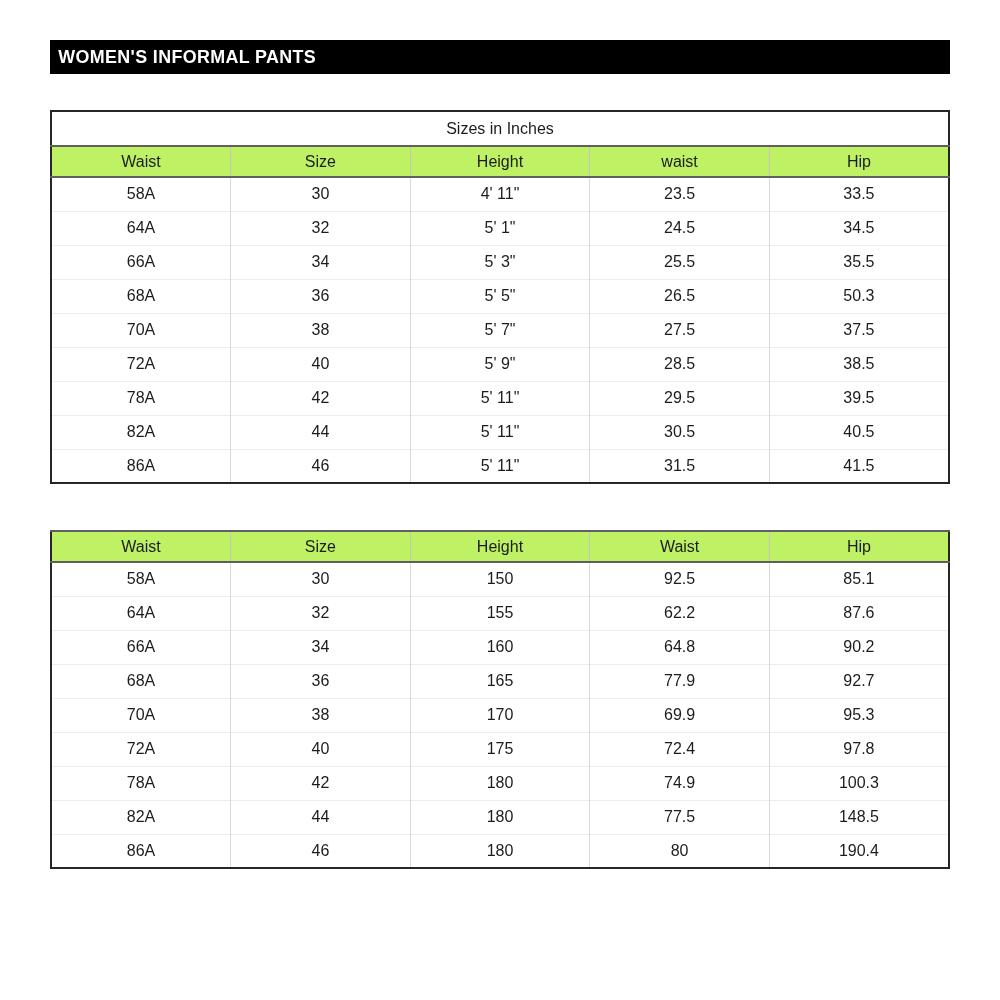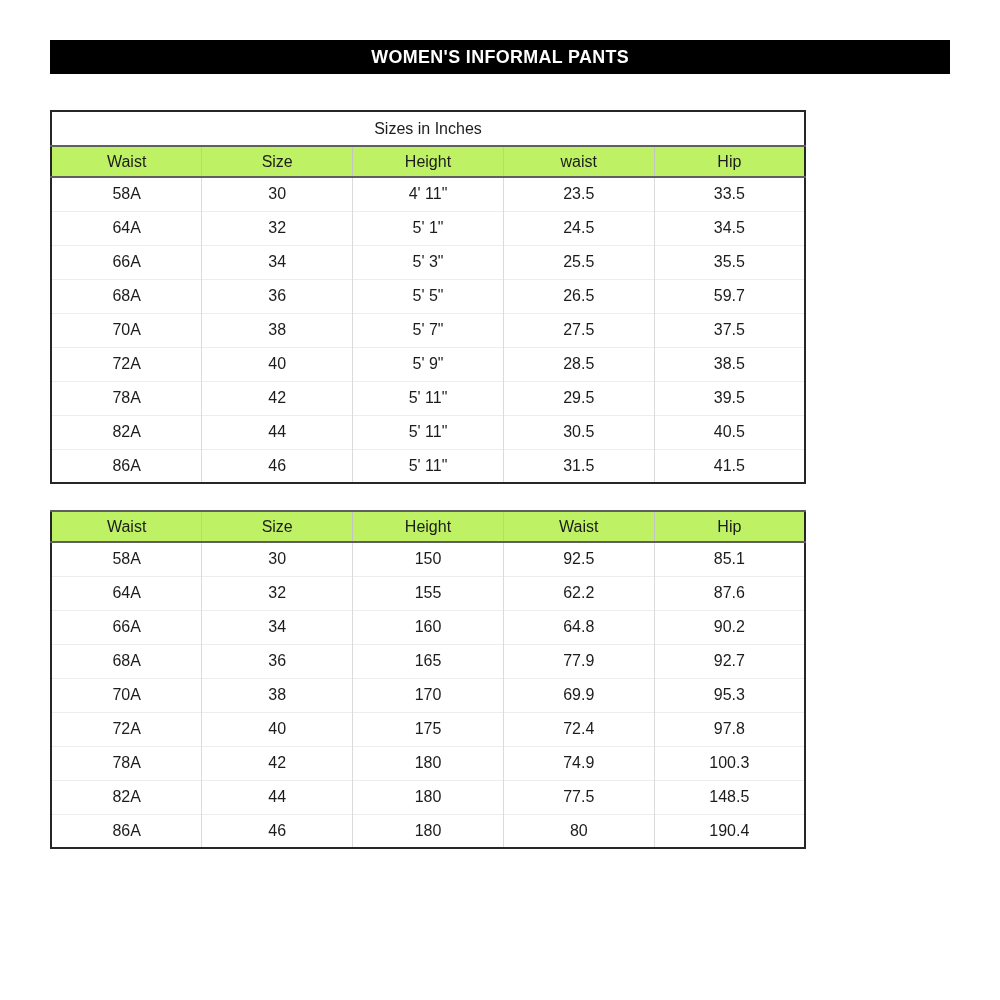--- a/index.html
+++ b/index.html
@@ -10,36 +10,36 @@
     font-family: "Liberation Sans", sans-serif;
     color: #1c1c1c;
   }
   .canvas {
     width: 1000px; height: 1000px;
     padding: 40px 50px 0 50px;
   }
   .title-bar {
     width: 900px; height: 34px;
     background: #000000;
-    display: flex; align-items: center; justify-content: center;
+    display: flex; align-items: center; justify-content: flex-start;
     margin-bottom: 36px;
   }
   .title-bar .title-text {
     color: #ffffff;
     font-weight: bold;
     font-size: 19px;
     letter-spacing: 0.4px;
     transform: scaleX(0.94);
   }
   table.size-table {
-    width: 756px;
+    width: 900px;
     border-collapse: collapse;
     table-layout: fixed;
     border: 2px solid #262626;
-    margin-bottom: 26px;
+    margin-bottom: 46px;
     font-size: 16px;
     padding-left: 12px;
   }
   table.size-table th, table.size-table td {
     text-align: center;
     vertical-align: middle;
     font-weight: normal;
     padding: 0;
   }
   tr.caption-row th {
@@ -103,21 +103,21 @@
           <td>34</td>
           <td>5' 3"</td>
           <td>25.5</td>
           <td>35.5</td>
         </tr>
         <tr>
           <td>68A</td>
           <td>36</td>
           <td>5' 5"</td>
           <td>26.5</td>
-          <td>59.7</td>
+          <td>50.3</td>
         </tr>
         <tr>
           <td>70A</td>
           <td>38</td>
           <td>5' 7"</td>
           <td>27.5</td>
           <td>37.5</td>
         </tr>
         <tr>
           <td>72A</td>

